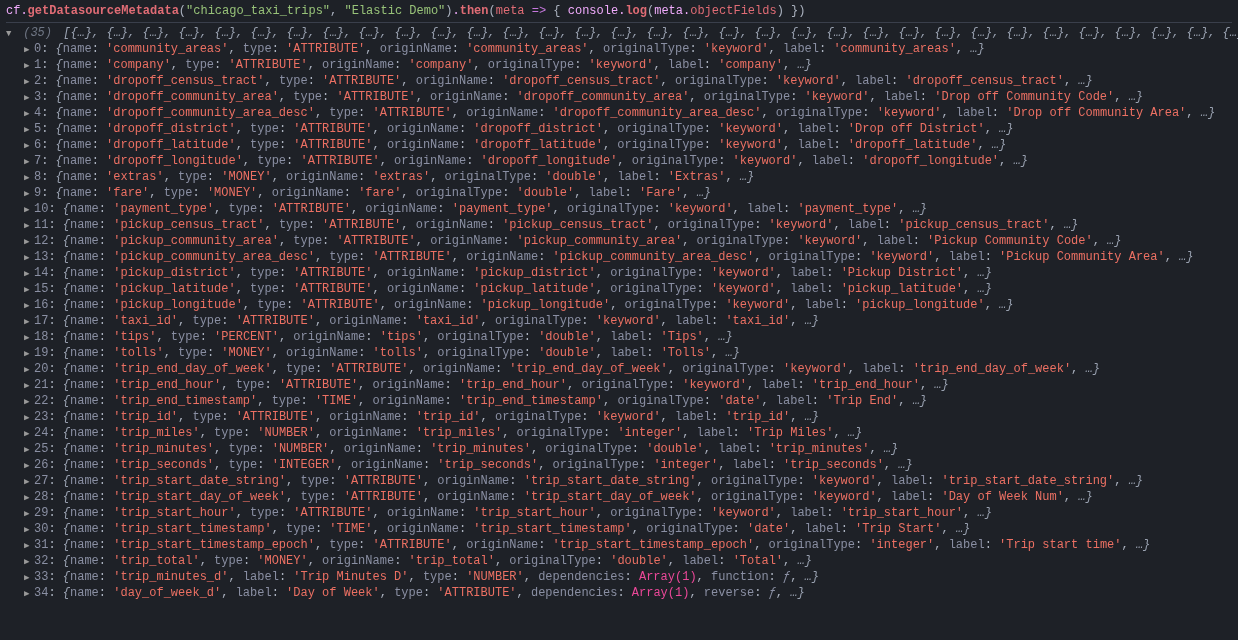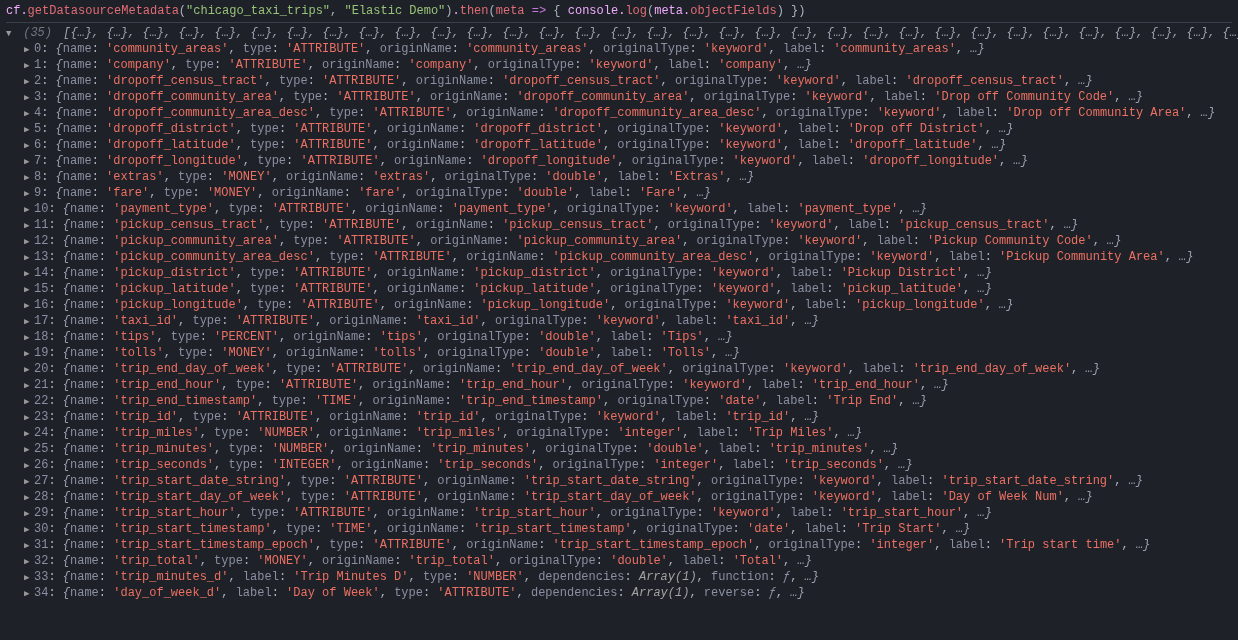--- a/index.html
+++ b/index.html
@@ -31,35 +31,35 @@
     width: 10px;
     color: #999;
     cursor: pointer;
     user-select: none;
   }
   .arrow.down::before { content: "▼"; font-size: 9px; }
   .arrow.right::before { content: "▶"; font-size: 9px; }
   .indent1 { padding-left: 18px; }
 
   
-  .t-default { color: #a3a3a3; font-style: italic; }
+  .t-default { color: #ec4899; }
   .t-obj { color: #9aa2b1; font-style: italic; }
   .t-idx { color: #8a8fa3; }
   .t-key { color: #8a8fa3; }
   .t-key2 { color: #8a8fa3; }
   .t-str { color: #ec7063; } 
   .t-num { color: #8a5cc7; font-style: italic; } 
   .t-punc { color: #abb2bf; }
   .t-dim { color: #6f7684; font-style: italic; }
   .t-ital { font-style: italic; }
   .t-fn { font-style: italic; color: #8a8fa3; }
 
   
   .inp-cf     { color: #f0abfc; }
-  .inp-method { color: #e06c75; }
+  .inp-method { color: #e06c75; font-weight: bold; }
   .inp-paren  { color: #abb2bf; }
   .inp-str    { color: #98c379; }
   .inp-kw     { color: #c678dd; }
   .inp-prop   { color: #e06c75; }
 
   .length-line { color: #8a8fa3; padding-left: 40px; margin-top: 48px; }
   .proto-line { padding-left: 28px; }
 </style>
 </head>
 <body>

